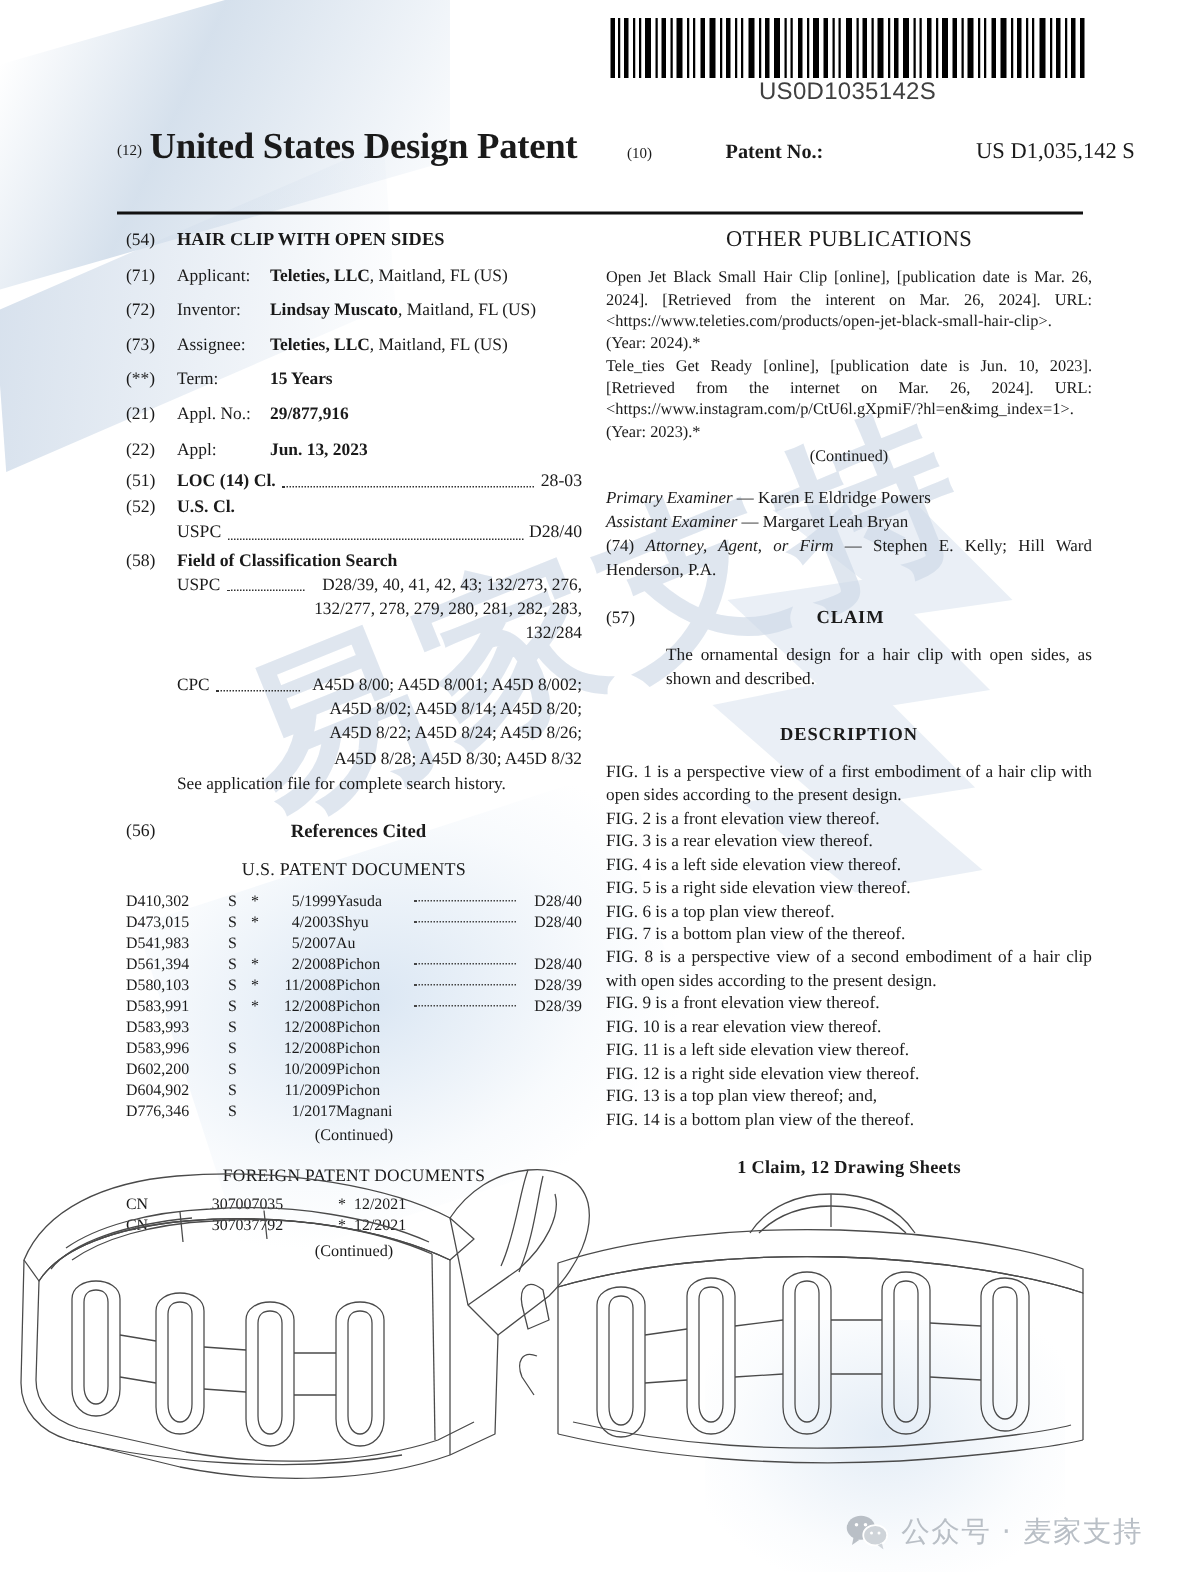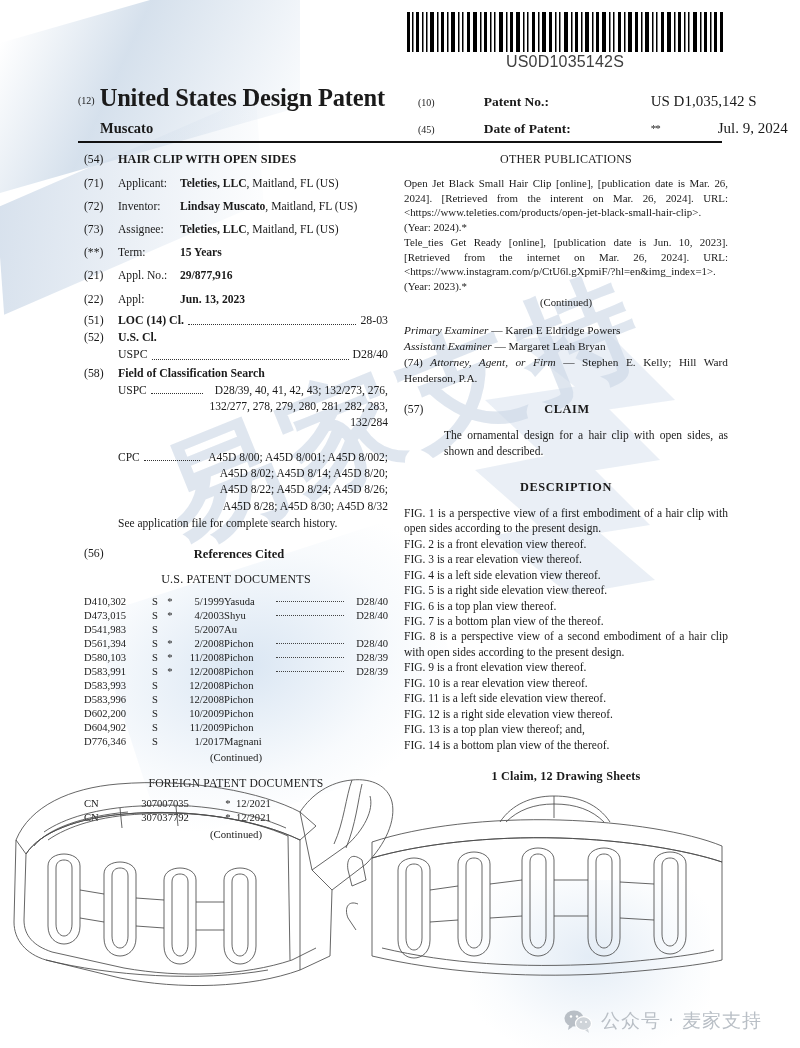--- a/index.html
+++ b/index.html
@@ -288,21 +288,21 @@
   }
   table.foreign td { padding: 0; white-space: nowrap; }
   td.f-cc { width: 26px; }
   td.f-num { width: 110px; text-align: center; }
   td.f-star { width: 16px; text-align: center; }
   td.f-date { }
 
   
   .sec-head {
     text-align: center;
-    font-size: 12px;
+    font-size: 15px;
     letter-spacing: 0.2px;
     margin-bottom: 9px;
   }
   .pub-para {
     font-size: 10.9px;
     line-height: 1.33;
     text-align: justify;
     margin-bottom: 1px;
     hyphens: none;
   }
@@ -480,33 +480,20 @@
         </div>
       </div>
       <div class="hdr-right">
         <div class="hdr-right-row">
           <span class="code-sm">(10)</span>
           <span class="lbl">Patent No.:</span>
           <span class="val">US D1,035,142 S</span>
         </div>
       </div>
     </div>
-    <div class="hdr-row" style="margin-top:2px;">
-      <div class="hdr-left">
-        <div class="inventor-line">Muscato</div>
-      </div>
-      <div class="hdr-right">
-        <div class="hdr-right-row second">
-          <span class="code-sm">(45)</span>
-          <span class="lbl">Date of Patent:</span>
-          <span class="star-mark">**</span>
-          <span class="val">Jul. 9, 2024</span>
-        </div>
-      </div>
-    </div>
   </div>
   <div class="rule-thick"></div>
 
   <div class="cols">
 
     <div class="col-left">
 
       <div class="biblio-row">
         <div class="biblio-code">(54)</div>
         <div class="biblio-val title-54">HAIR CLIP WITH OPEN SIDES</div>

